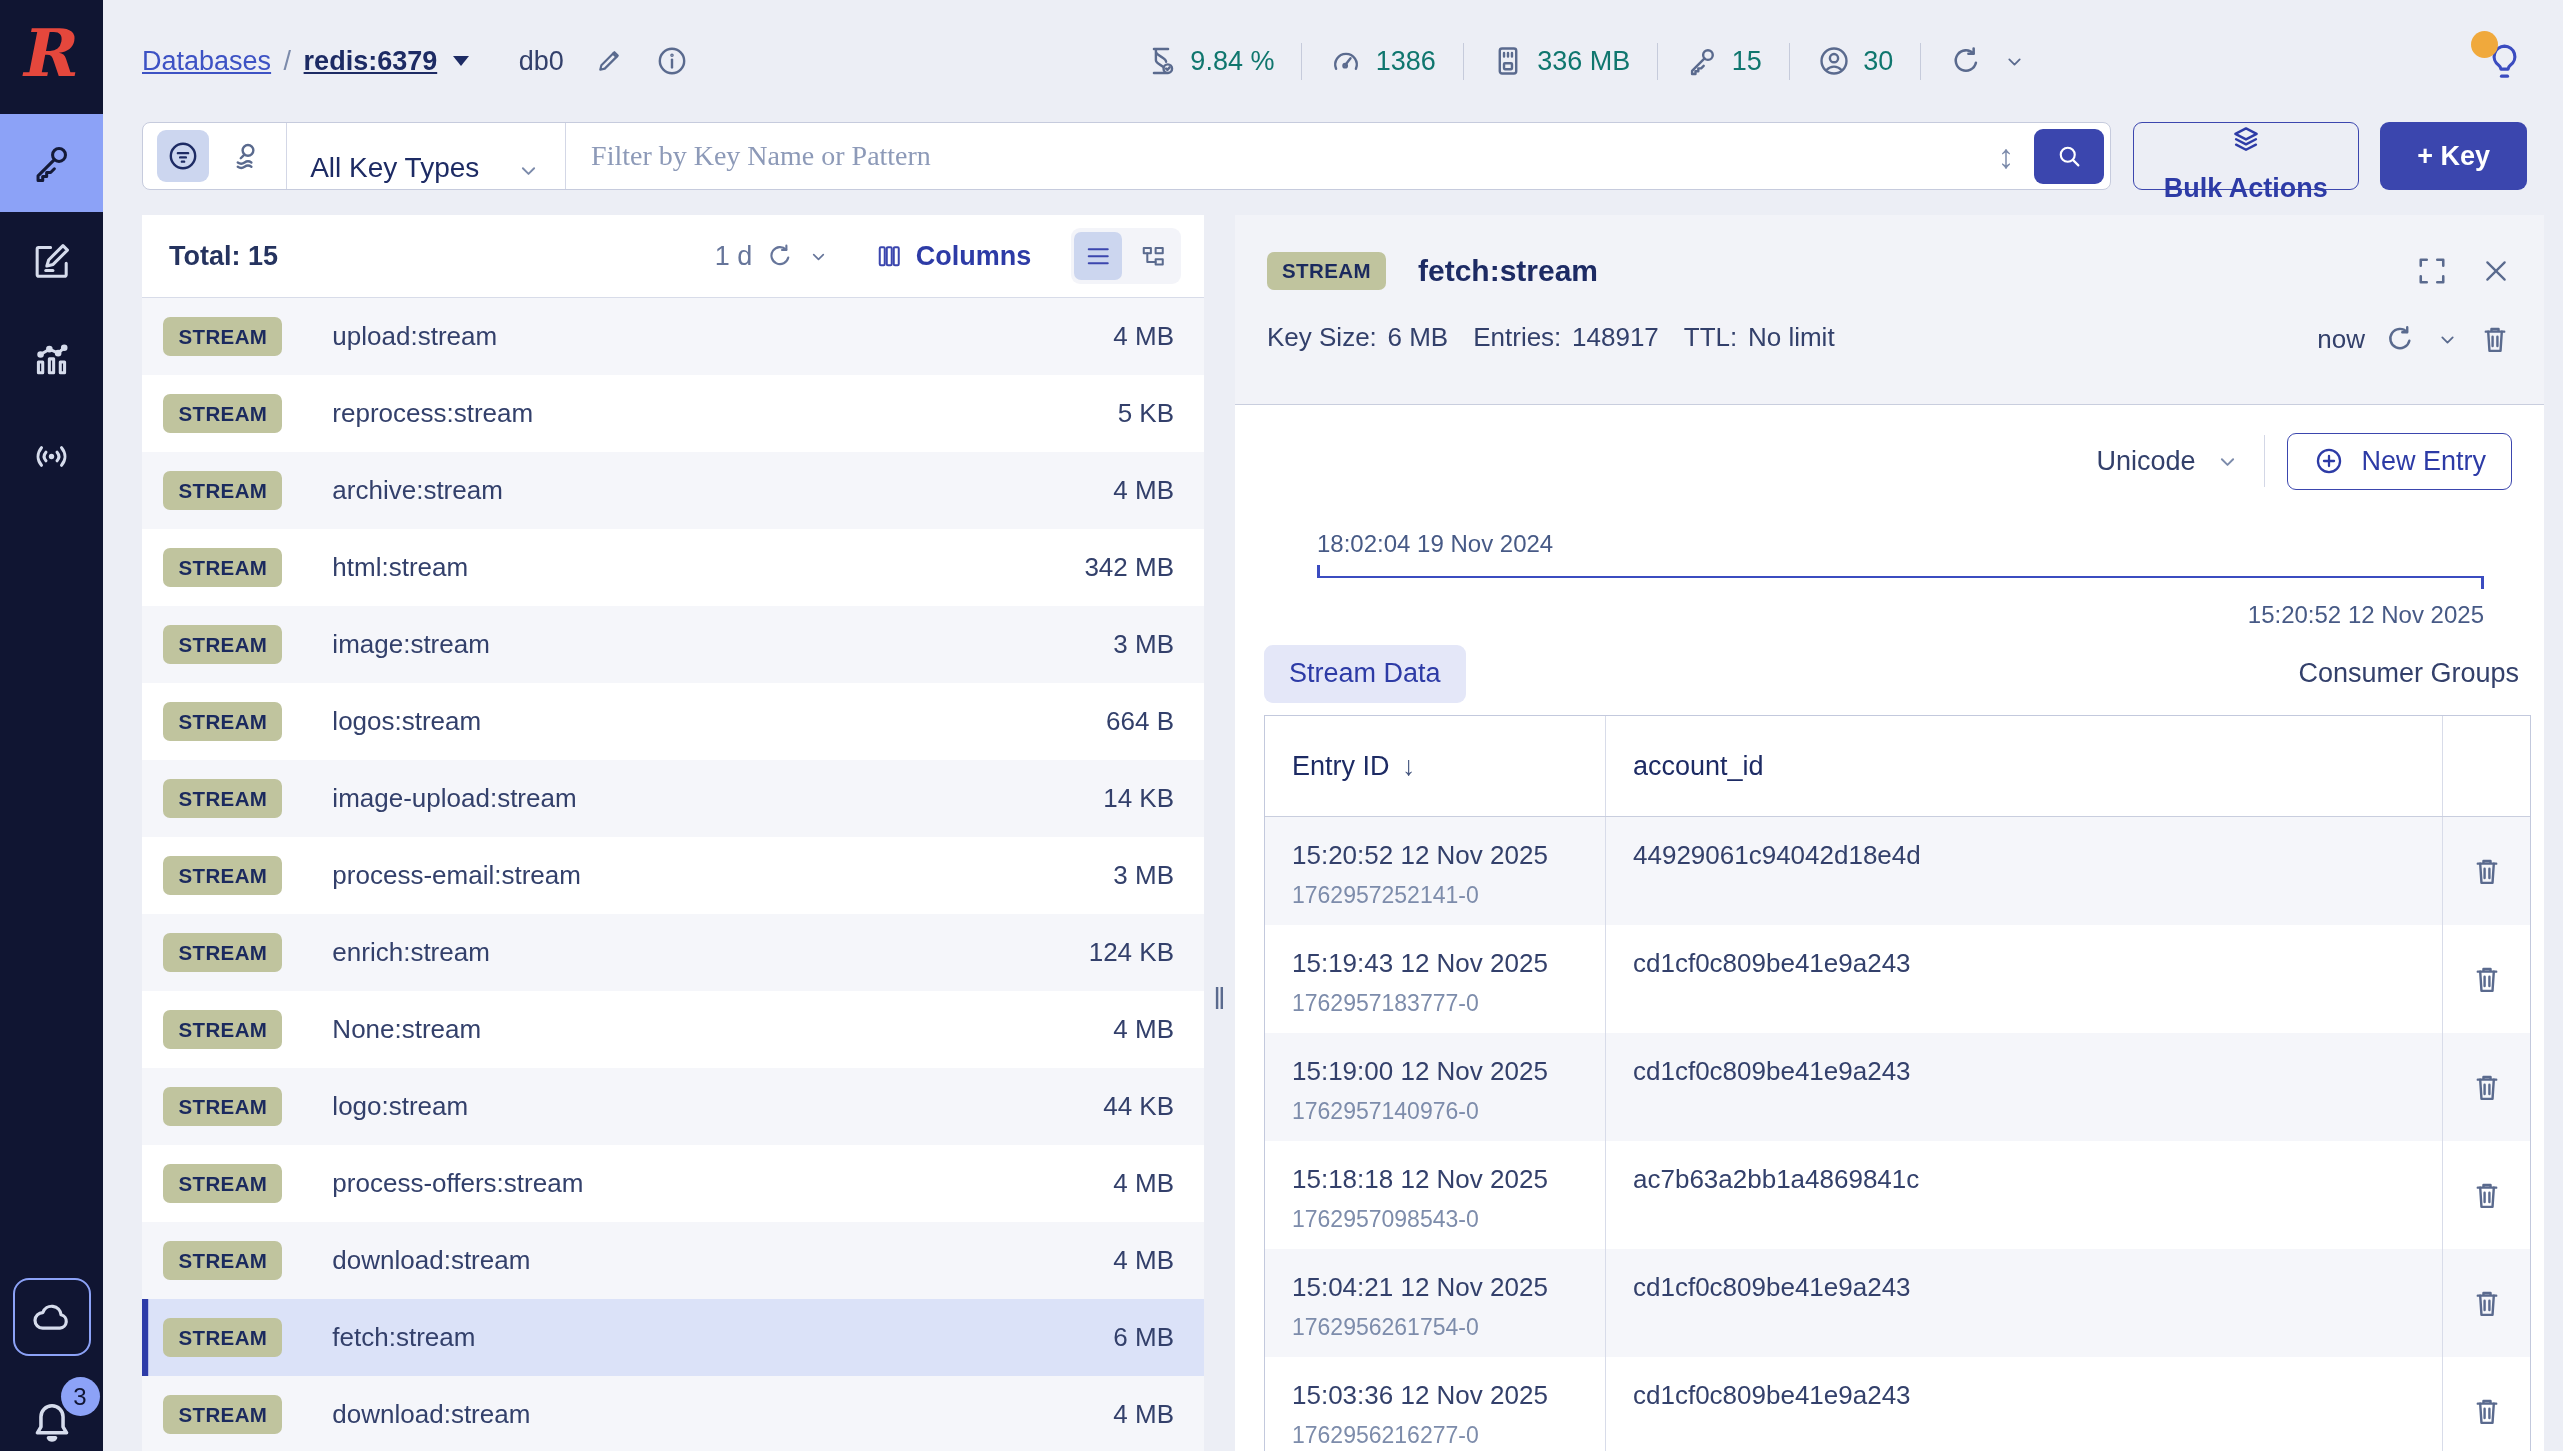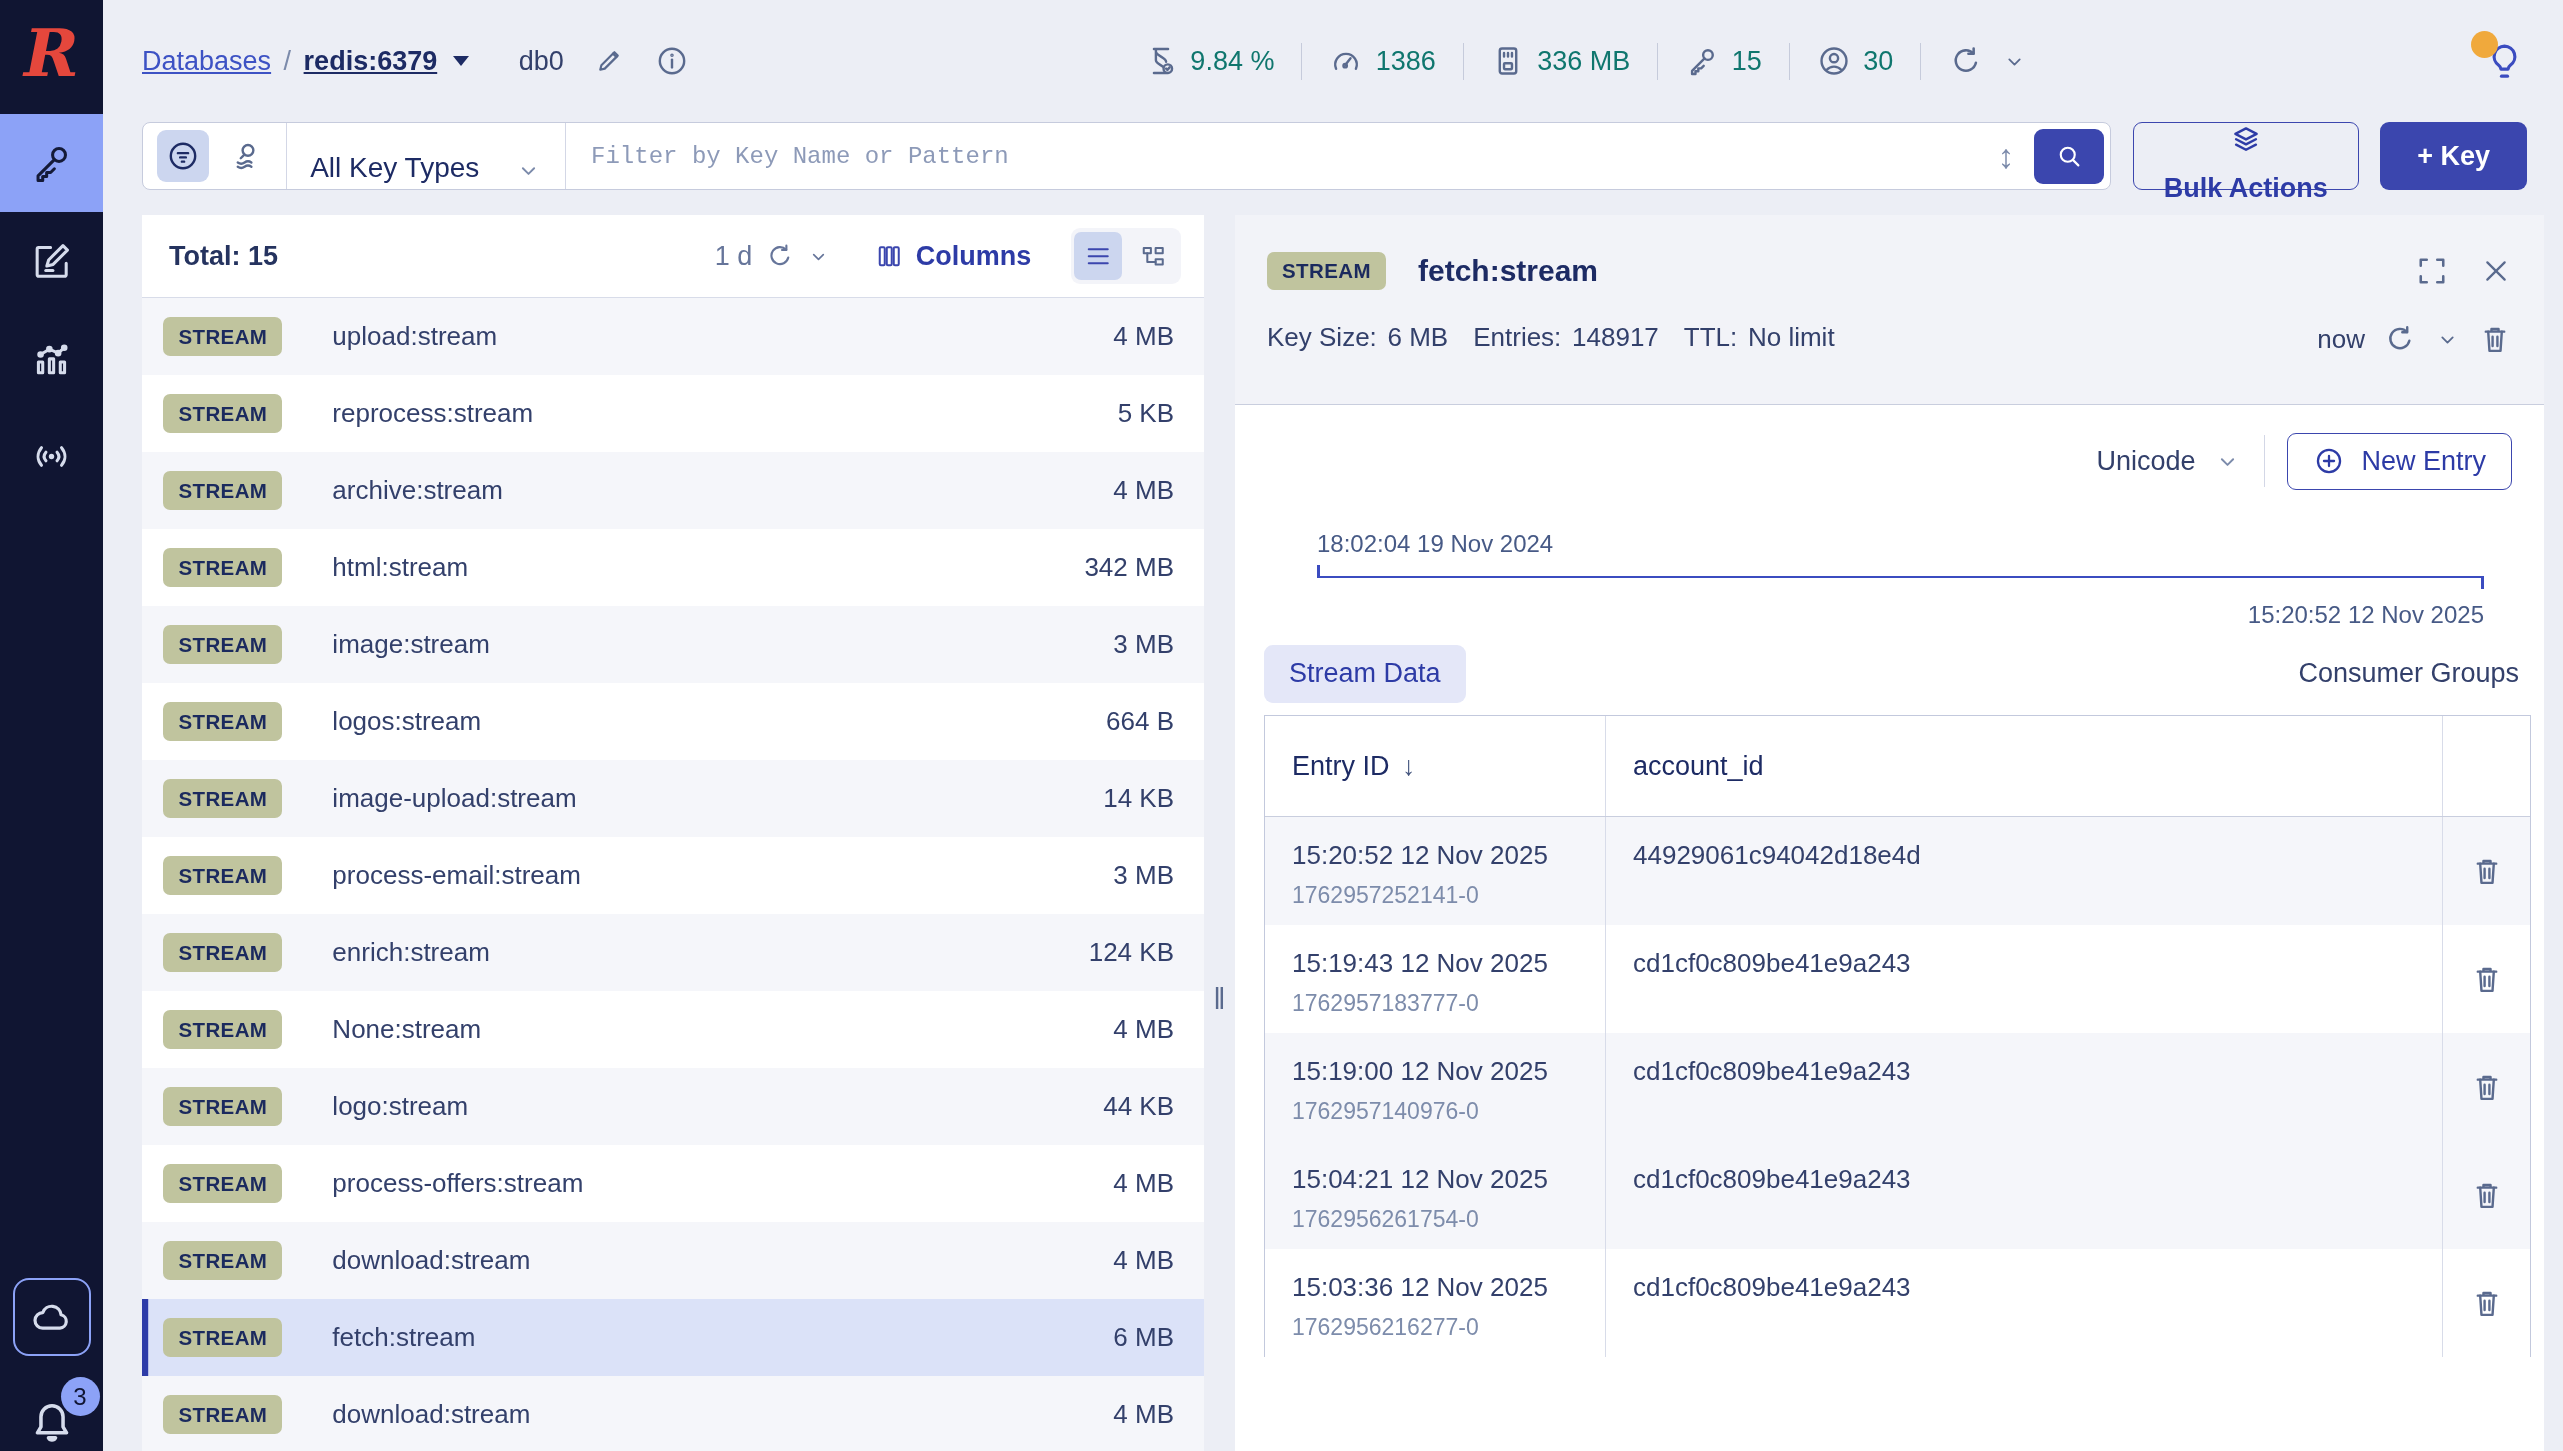--- a/index.html
+++ b/index.html
@@ -39,21 +39,21 @@
 
   
   .filter-row { flex:none; display:flex; align-items:stretch; gap:21.4px; padding:0 36px 0 39px; height:68px; }
   .search-bar { flex:1; background:#fff; border:0.9px solid #C6CBDD; border-radius:8px; display:flex; align-items:center; overflow:hidden; }
   .tgl-group { display:flex; align-items:center; gap:10.7px; padding:0 14.3px; }
   .tgl { width:52px; height:52px; border:none; border-radius:9px; background:transparent; color:#5A6A8E; display:flex; align-items:center; justify-content:center; cursor:pointer; }
   .tgl.active { background:#CCD6EF; color:#1D2B64; }
   .v-div { width:0.9px; align-self:stretch; background:#D3D7E6; }
   .type-select { width:278px; display:flex; align-items:flex-end; justify-content:space-between; padding:0 23px; color:#1D2B64; font-size:28px; cursor:pointer;margin-top:23px; }
   .type-select .ic { color:#7C8BAB; }
-  .key-input { flex:1; border:none; outline:none; font-size:24px; color:#0369a1; padding:0 25px; font-family:Liberation Mono, monospace; background:transparent; }
+  .key-input { flex:1; border:none; outline:none; font-size:28px; color:#0369a1; padding:0 25px; font-family:Liberation Serif, serif; background:transparent; }
   .key-input::placeholder { color:#8D9AB8; }
   .updown { color:#7C8BAB; font-size:34px; margin-right:19.6px; background:none; border:none; cursor:pointer; }
   .search-btn { width:70px; height:55px; margin-right:6.2px; border:none; border-radius:9px; background:#3B46AE; color:#fff; display:flex; align-items:center; justify-content:center; cursor:pointer; flex:none; }
   .bulk-btn { display:flex; align-items:center; gap:16px; padding:0 30px; border:1.8px solid #3B46AE; border-radius:9px; background:transparent; color:#2D3BA6; font-size:27px; font-weight:700; cursor:pointer; font-family:inherit;flex-direction:column; }
   .addkey-btn { padding:0 37px; border:none; border-radius:9px; background:#3B46AE; color:#fff; font-size:27px; font-weight:700; cursor:pointer; font-family:inherit; }
 
   
   .content { flex:1; display:flex; min-height:0; padding:25px 0 0 39px; }
 
   .keylist { width:1062px; flex:none; background:#fff; display:flex; flex-direction:column; overflow:hidden; }
@@ -665,20 +665,38 @@
                       <svg class="ic" width="34" height="34" viewBox="0 0 24 24">
                         <path d="M5.5 6.8h13M9.5 6.8V4.9h5v1.9"></path>
                         <path d="m7.2 6.8.9 13.6h7.8l.9-13.6"></path>
                         <path d="M10.3 10.4v6.6M13.7 10.4v6.6"></path>
                       </svg>
                     </span>
                   </button>
                 </div>
               </div>
 
+              <div class="trow even">
+                <div class="tc1">
+                  <div class="tdate">15:18:18 12 Nov 2025</div>
+                  <div class="tid">1762957098543-0</div>
+                </div>
+                <div class="tc2">ac7b63a2bb1a4869841c</div>
+                <div class="tc3">
+                  <button class="iconbtn">
+                    <span>
+                      <svg class="ic" width="34" height="34" viewBox="0 0 24 24">
+                        <path d="M5.5 6.8h13M9.5 6.8V4.9h5v1.9"></path>
+                        <path d="m7.2 6.8.9 13.6h7.8l.9-13.6"></path>
+                        <path d="M10.3 10.4v6.6M13.7 10.4v6.6"></path>
+                      </svg>
+                    </span>
+                  </button>
+                </div>
+              </div>
 
               <div class="trow odd">
                 <div class="tc1">
                   <div class="tdate">15:04:21 12 Nov 2025</div>
                   <div class="tid">1762956261754-0</div>
                 </div>
                 <div class="tc2">cd1cf0c809be41e9a243</div>
                 <div class="tc3">
                   <button class="iconbtn">
                     <span>

